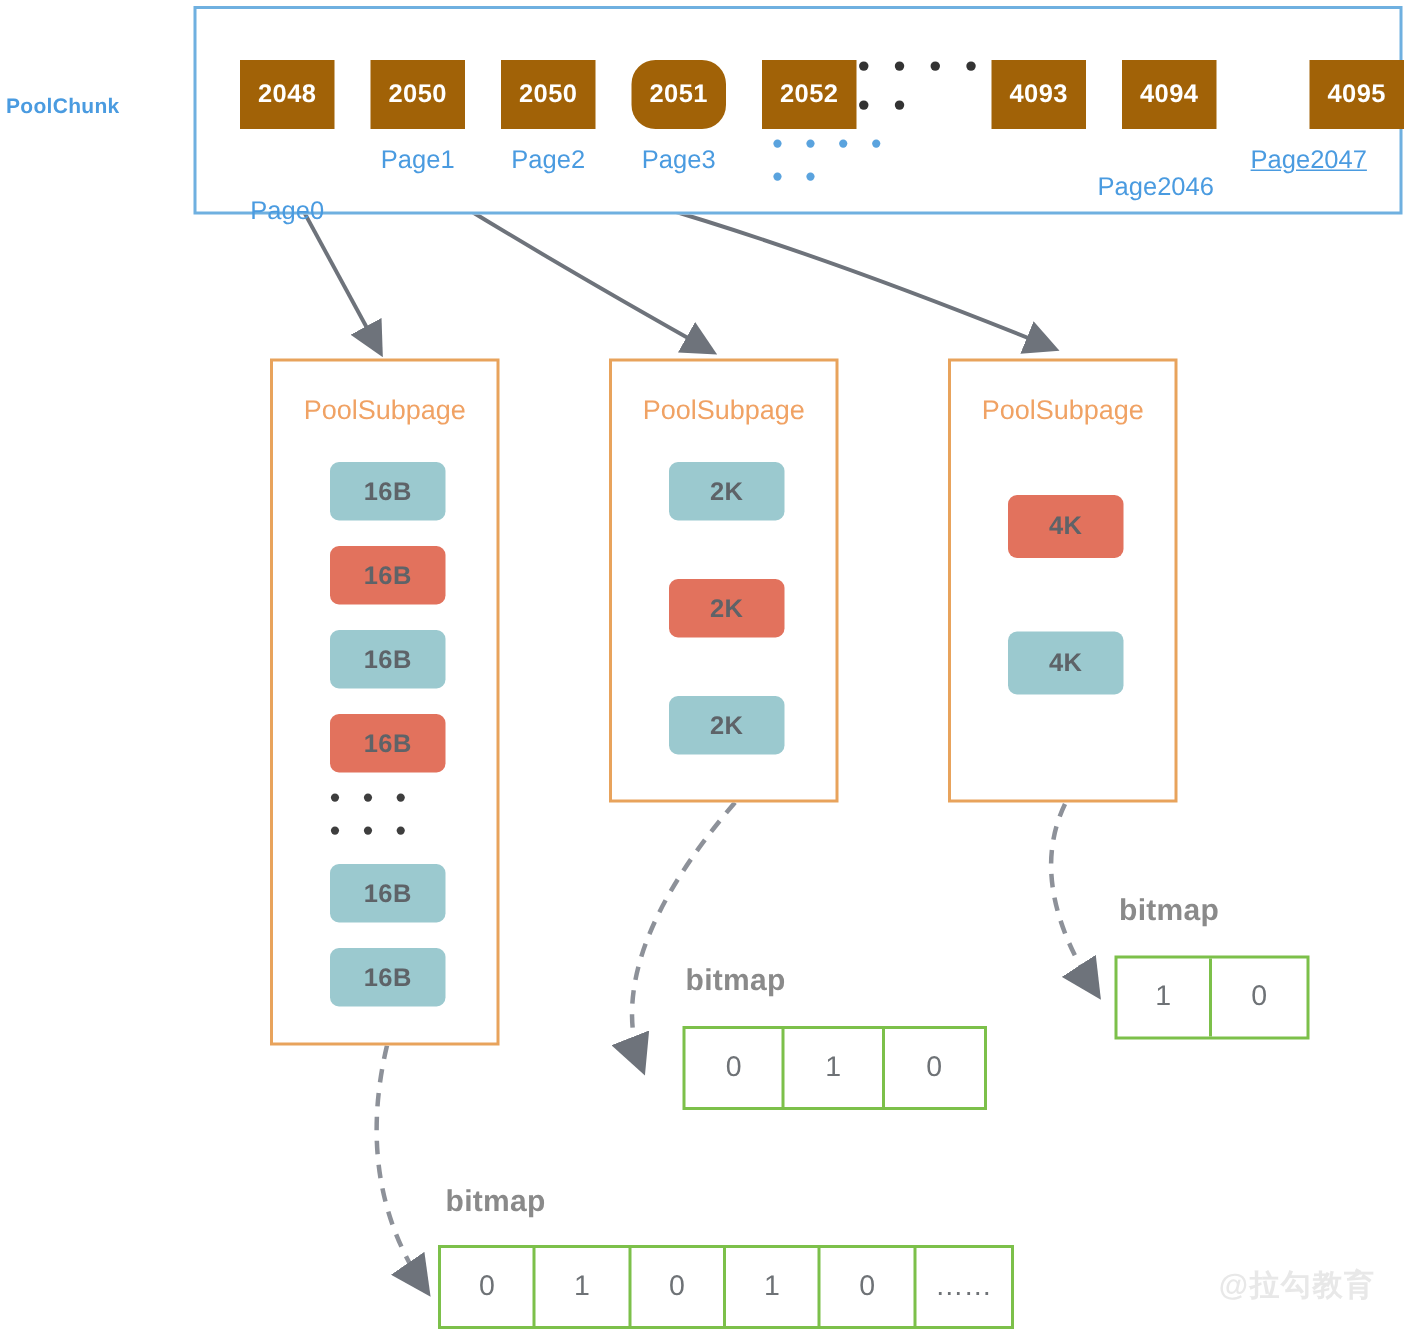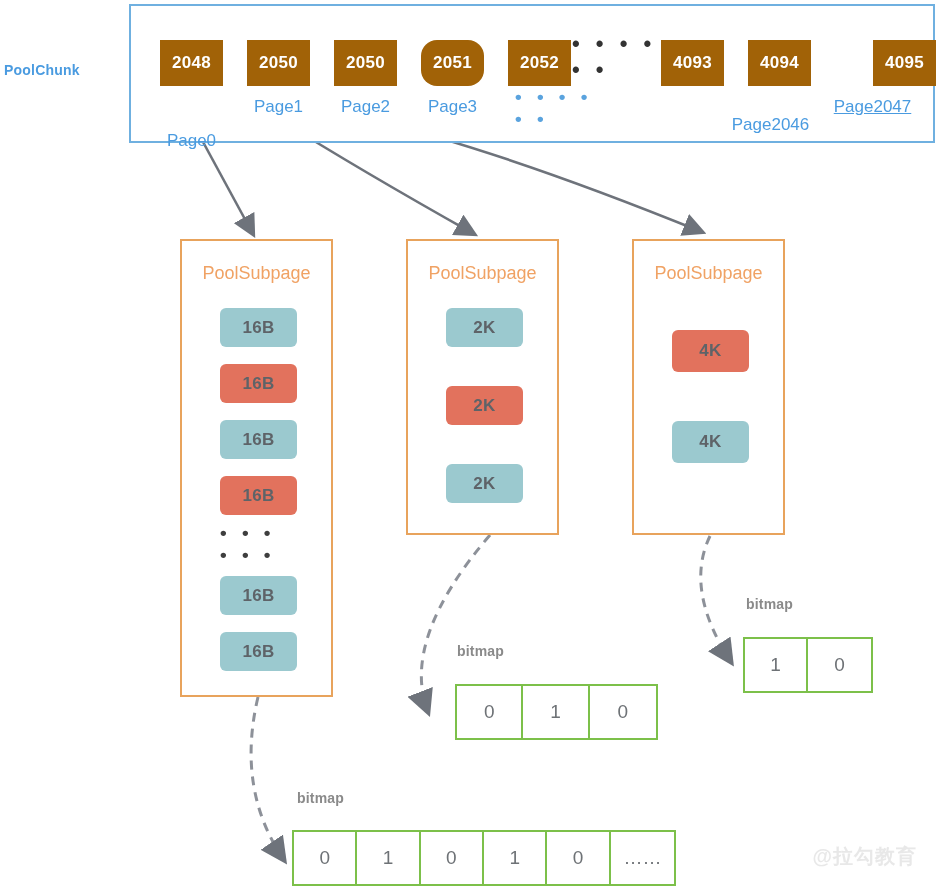--- a/index.html
+++ b/index.html
@@ -63,21 +63,21 @@
   }
   .blk.teal{background:#9BC9CF;}
   .blk.red{background:#E2725D;}
   .inner-dots{
     position:absolute;color:#3E3E3E;font-size:19px;font-weight:bold;
     letter-spacing:5px;display:flex;align-items:center;justify-content:center;
   }
 
   
   .bitmap-label{
-    position:absolute;color:#8A8A8A;font-size:14px;font-weight:bold;
+    position:absolute;color:#8A8A8A;font-size:20px;font-weight:bold;
     white-space:nowrap;letter-spacing:.2px;
   }
   .bitmap{
     position:absolute;display:flex;
     border:2px solid #7CC04A;background:#ffffff;box-sizing:border-box;
   }
   .bitmap .bcell{
     display:flex;align-items:center;justify-content:center;
     color:#6E7276;font-size:19px;
     border-right:2px solid #7CC04A;box-sizing:border-box;

